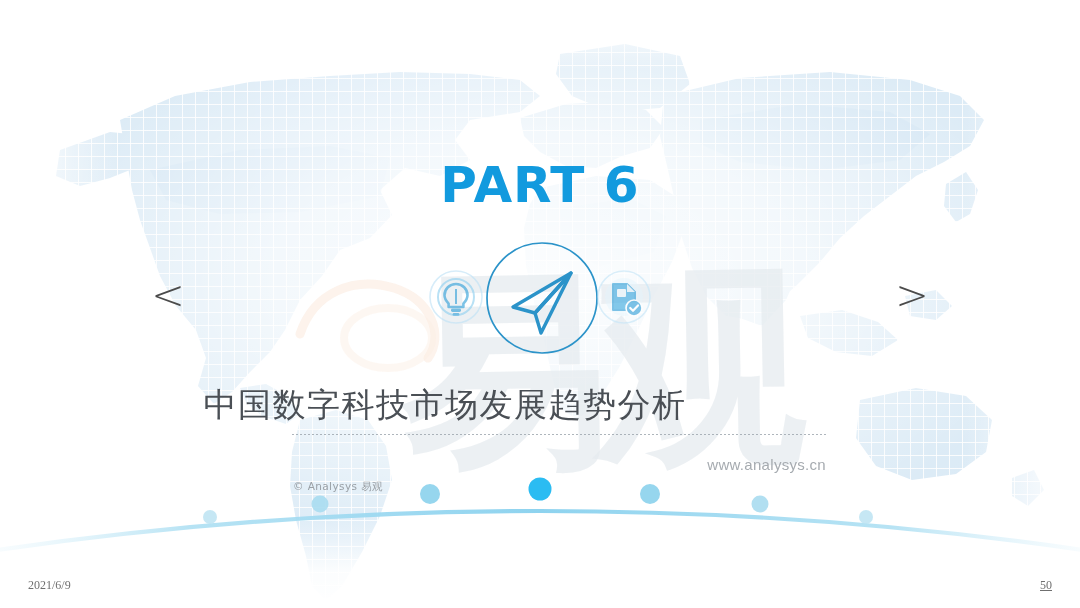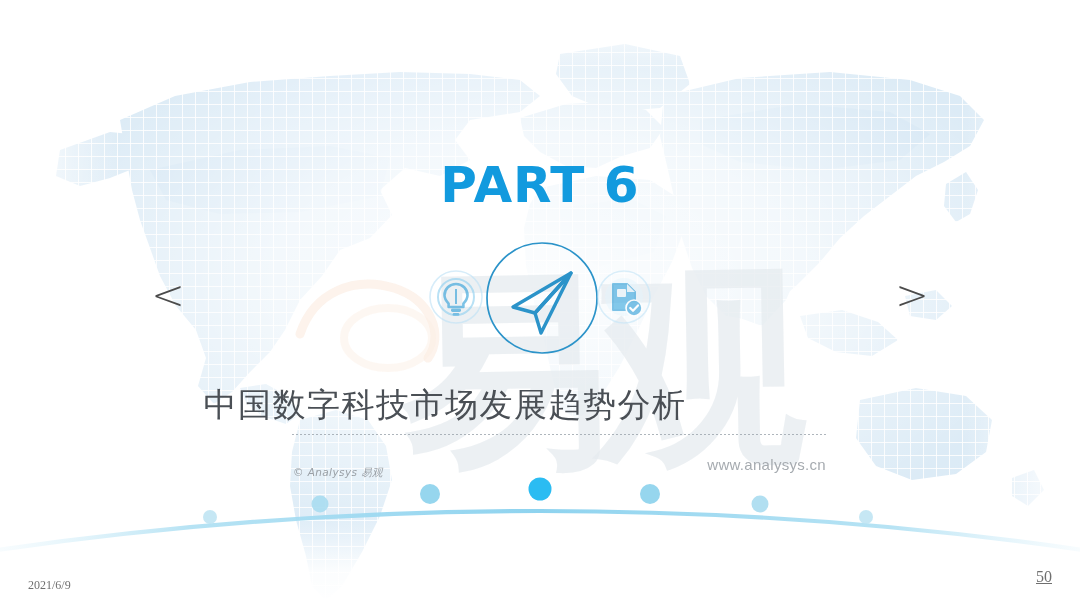--- a/index.html
+++ b/index.html
@@ -95,24 +95,23 @@
 
   
   #divider{
     position:absolute;left:292px;top:434px;width:534px;height:1px;
     background-image:repeating-linear-gradient(to right,#9aa3ab 0 1.6px, rgba(255,255,255,0) 1.6px 4px);
     opacity:.8;
   }
 
   
   #credit-left{
-    position:absolute;left:293px;top:466px;
+    position:absolute;left:293px;top:480px;
     font-size:10.5px;color:#9aa0a6;letter-spacing:.4px;
     font-family:"DejaVu Sans","Liberation Sans",sans-serif;
-    font-style:italic;
   }
   #credit-right{
     position:absolute;left:826px;top:456px;transform:translateX(-100%);
     font-size:15px;color:#a6abb0;letter-spacing:.3px;
     font-family:"Liberation Sans",sans-serif;
   }
 
   
   .nav-arrow{
     position:absolute;top:272px;width:40px;height:46px;
@@ -135,22 +134,22 @@
     position:absolute;left:28px;top:10px;
     font-size:12px;color:#6f6f6f;
     font-family:"Liberation Serif","DejaVu Serif",serif;
   }
   #footer-center{
     position:absolute;left:0;top:11px;width:1080px;text-align:center;
     font-size:11.5px;color:#6f6f6f;letter-spacing:.6px;
     font-family:"DejaVu Sans","Liberation Sans",sans-serif;
   }
   #footer-page{
-    position:absolute;right:28px;top:0;
-    font-size:16px;color:#6f6f6f;
+    position:absolute;right:28px;top:10px;
+    font-size:12px;color:#6f6f6f;
     font-family:"Liberation Serif","DejaVu Serif",serif;
     text-decoration:underline;
   }
 </style>
 </head>
 <body>
 
 <div id="slide">
 
   <div class="bg-layer">

